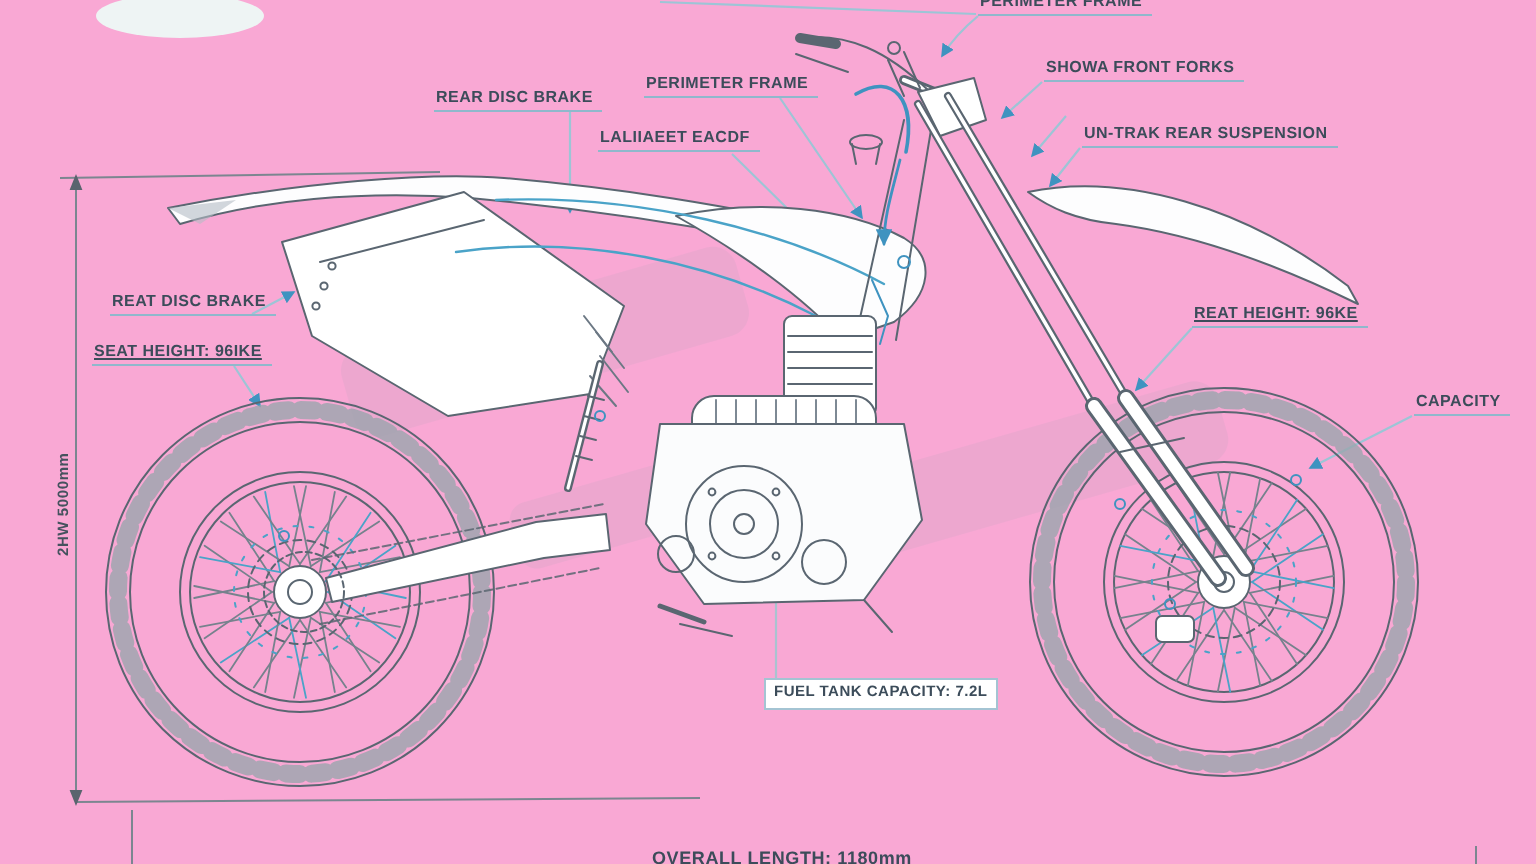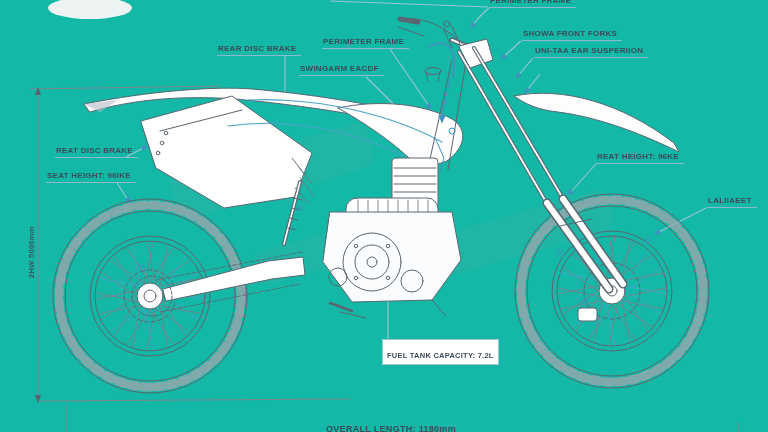--- a/index.html
+++ b/index.html
@@ -1,30 +1,30 @@
 <!DOCTYPE html>
 <html><head>
 <meta charset="utf-8">
 <style>
   html,body{margin:0;padding:0;background:#ffffff;}
   #stage{
-    position:relative;width:768px;height:432px;background:#14b8a6;
+    position:relative;width:768px;height:432px;background:#f9a8d4;
     overflow:hidden;font-family:"Liberation Sans",sans-serif;
   }
   #art{position:absolute;left:0;top:0;}
   .lbl{
     position:absolute;z-index:3;white-space:nowrap;
     font:600 8px/1.15 "Liberation Sans",sans-serif;
     color:#3c4c5a;letter-spacing:.25px;
     padding:0 5px 2px 1px;border-bottom:1px solid #8fb8cc;
   }
   .lbl.noline{border-bottom:none;padding:0;}
   .lbl.boxed{
     border:1px solid #a4c4d3;background:#ffffff;
-    padding:12px 4px 3px 4px;font-size:7.5px;
+    padding:2px 4px 3px 4px;font-size:7.5px;
   }
   .lbl.big{font-size:9px;letter-spacing:.3px;}
   .vlbl{
     position:absolute;z-index:3;left:3px;top:248px;width:58px;text-align:center;
     font:600 7.5px/1.1 "Liberation Sans",sans-serif;color:#45525e;letter-spacing:.3px;
     transform:rotate(-90deg);transform-origin:center;white-space:nowrap;
   }
 </style>
 </head>
 <body>
@@ -270,25 +270,25 @@
         <circle cx="560" cy="252" r="2.5"></circle>
         <circle cx="585" cy="302" r="2.5"></circle>
         <circle cx="648" cy="240" r="2.5"></circle>
         <circle cx="142" cy="268" r="2.5"></circle>
       </g>
     </g>
   </svg>
 
   <div class="lbl" style="left:489px;top:-4px;">PERIMETER FRAME</div>
   <div class="lbl" style="left:522px;top:29px;text-align:right;">SHOWA FRONT FORKS</div>
-  <div class="lbl" style="left:534px;top:46px;">UNI-TAA EAR SUSPERIION</div>
+  <div class="lbl" style="left:541px;top:62px;">UN-TRAK REAR SUSPENSION</div>
   <div class="lbl" style="left:217px;top:44px;">REAR DISC BRAKE</div>
   <div class="lbl" style="left:322px;top:37px;">PERIMETER FRAME</div>
-  <div class="lbl" style="left:299px;top:64px;">SWINGARM EACDF</div>
+  <div class="lbl" style="left:299px;top:64px;">LALIIAEET EACDF</div>
   <div class="lbl" style="left:55px;top:146px;">REAT DISC BRAKE</div>
-  <div class="lbl" style="left:46px;top:171px;">SEAT HEIGHT: 96IKE</div>
-  <div class="lbl" style="left:596px;top:152px;">REAT HEIGHT: 96KE</div>
-  <div class="lbl" style="left:707px;top:196px;">LALIIAEET</div>
+  <div class="lbl" style="left:46px;top:171px;text-decoration:underline;">SEAT HEIGHT: 96IKE</div>
+  <div class="lbl" style="left:596px;top:152px;text-decoration:underline;">REAT HEIGHT: 96KE</div>
+  <div class="lbl" style="left:707px;top:196px;">CAPACITY</div>
   <div class="lbl boxed" style="left:382px;top:339px;">FUEL TANK CAPACITY: 7.2L</div>
   <div class="lbl noline big" style="left:326px;top:424px;">OVERALL LENGTH: 1180mm</div>
   <div class="vlbl">2HW 5000mm</div>
 
 </div>
 
 </body></html>

